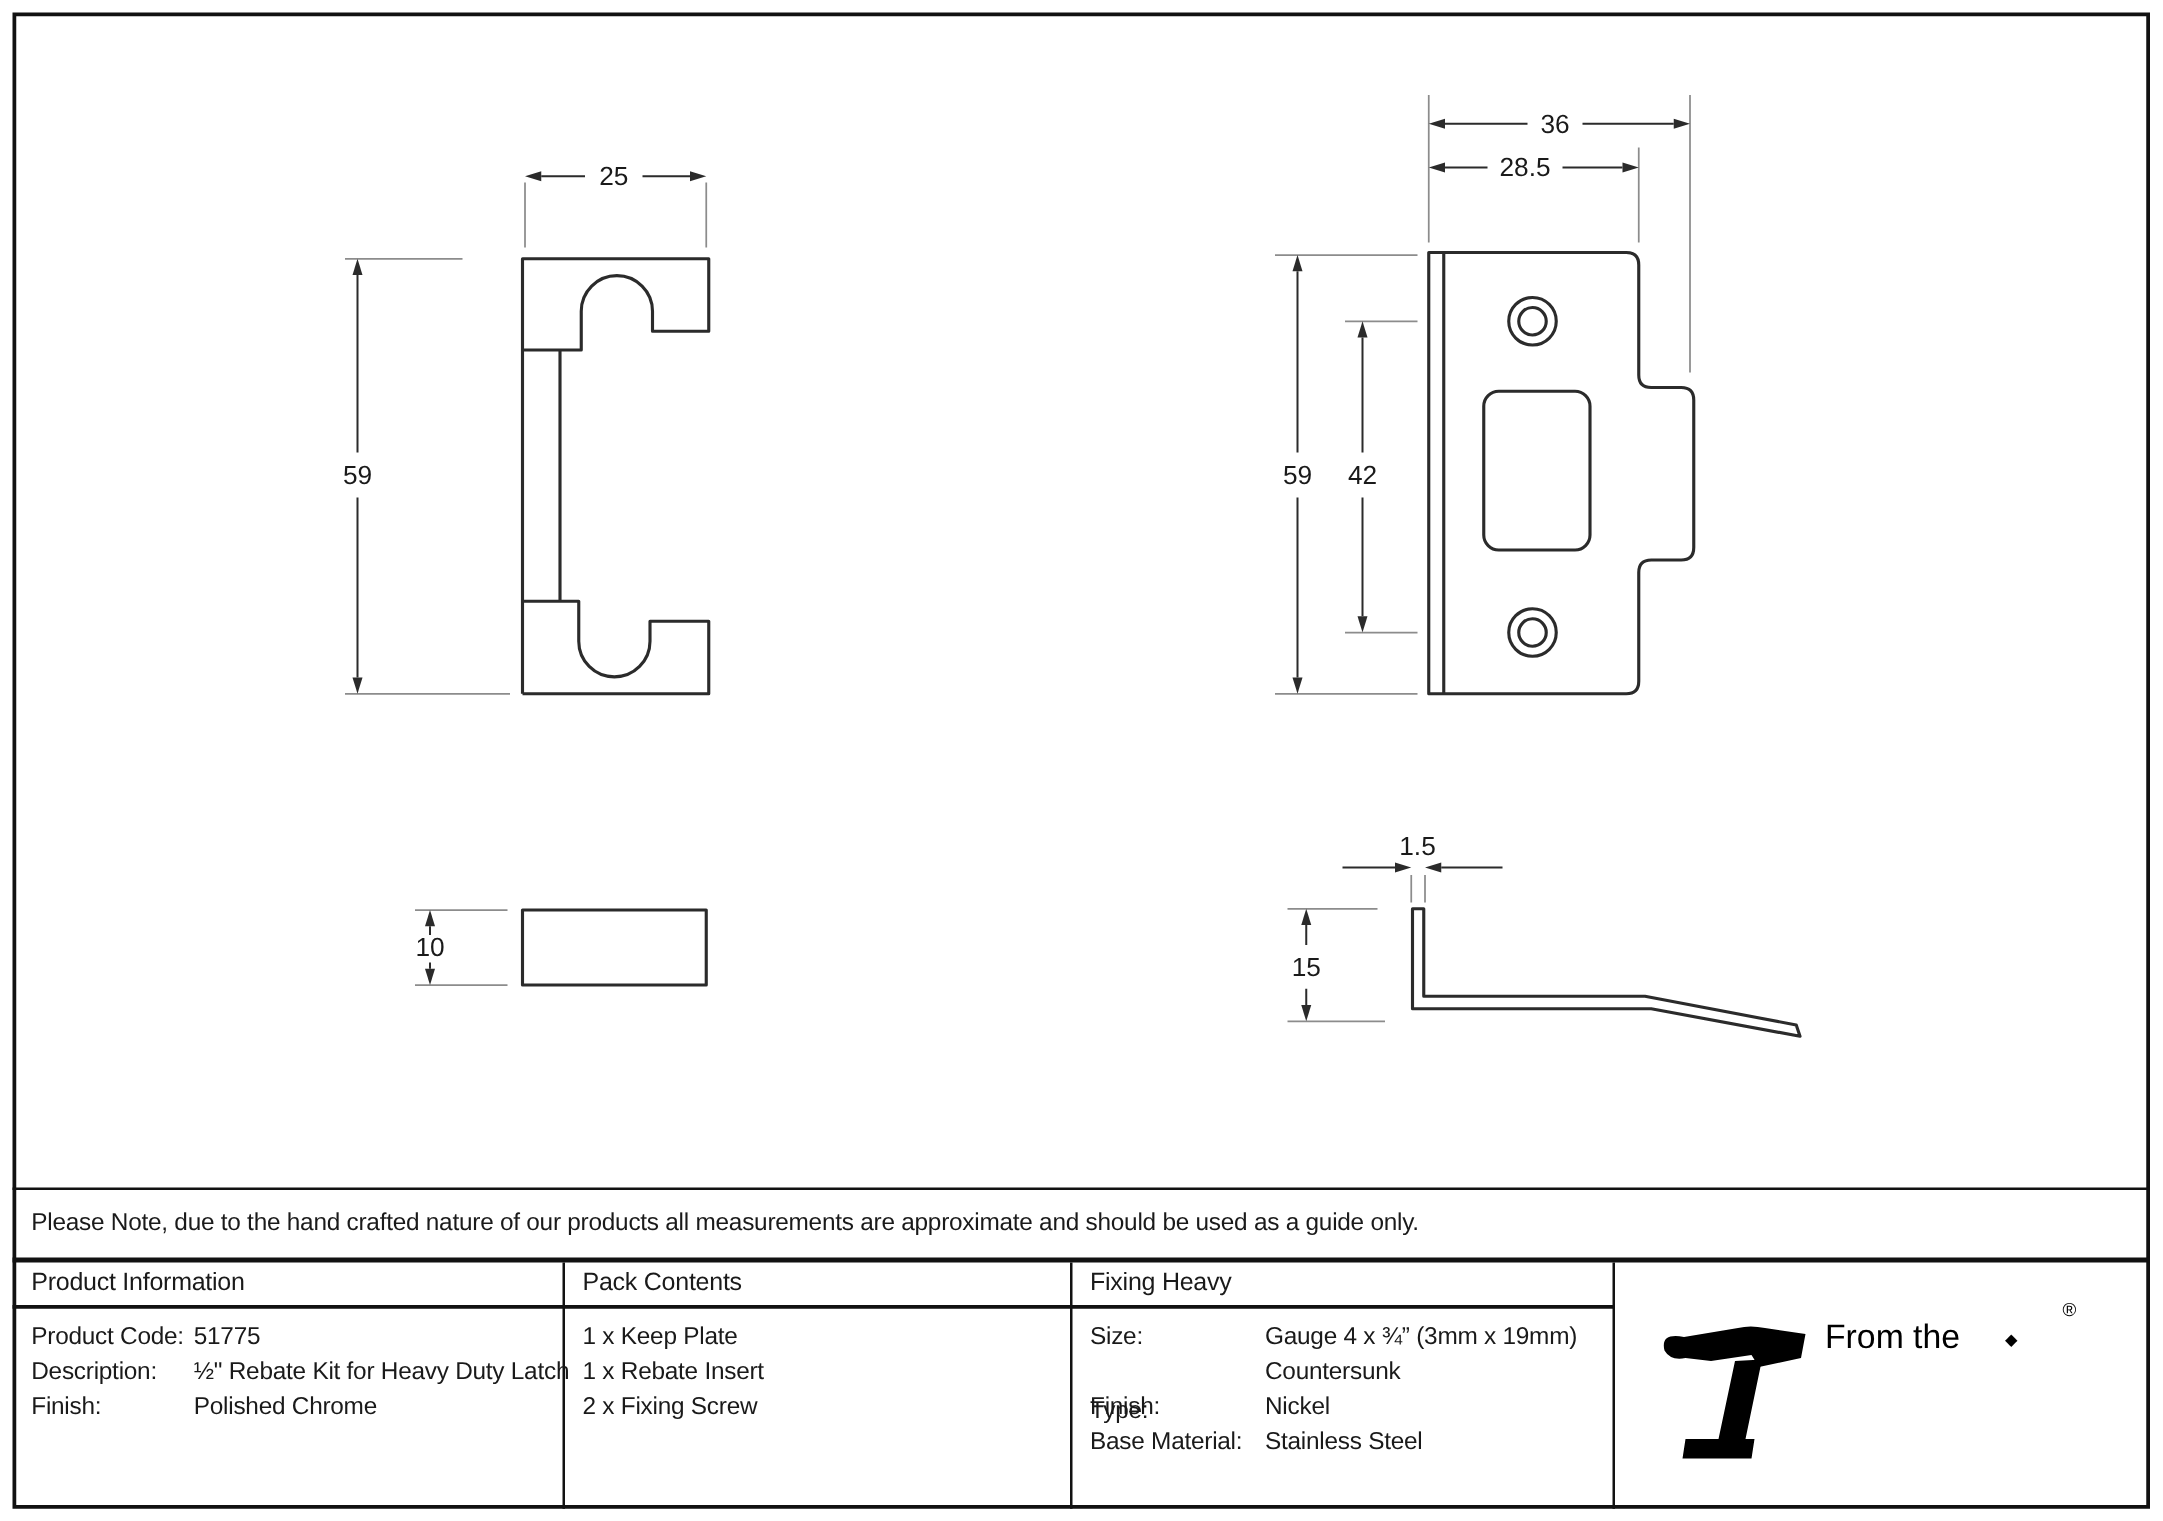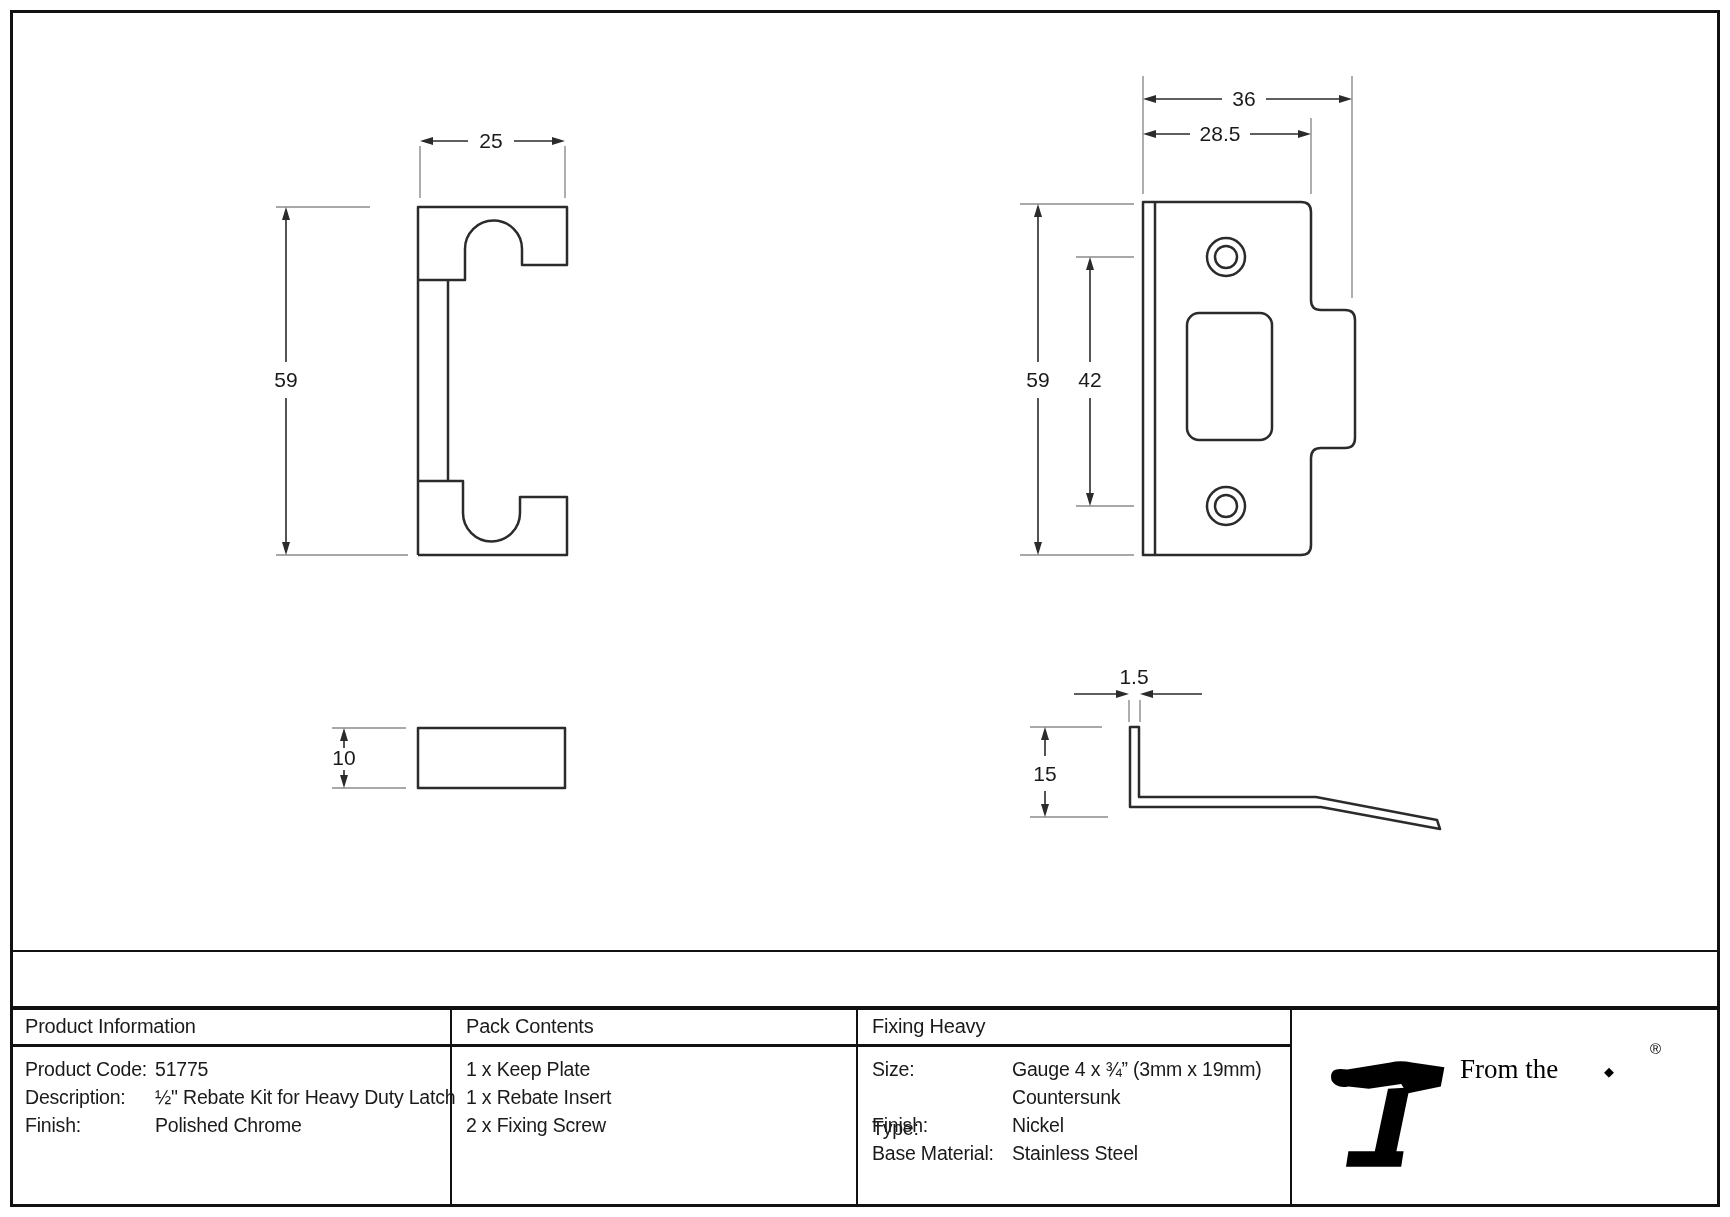--- a/index.html
+++ b/index.html
@@ -17,21 +17,21 @@
   .cell{font-size:19.5px;}
   
   #drawing{position:absolute;left:0;top:0;}
   .outline{fill:none;stroke:#2b2b2b;stroke-width:2.5;stroke-linejoin:round;}
   .dim{fill:none;stroke:#2b2b2b;stroke-width:1.6;}
   .ext{fill:none;stroke:#8c8c8c;stroke-width:1.4;}
   .arr{fill:#2b2b2b;stroke:none;}
   .dimtxt{font-family:"Liberation Sans",sans-serif;font-size:21px;fill:#1a1a1a;}
   
   .logo-wrap{position:absolute;left:1318px;top:1038px;width:392px;height:150px;}
-  .logo-from{position:absolute;left:142px;top:16px;font-family:Liberation Serif, serif;
+  .logo-from{position:absolute;left:142px;top:16px;font-family:Liberation Sans, sans-serif;
              font-size:27px;color:#000;}
   .logo-diamond{position:absolute;left:286px;top:26px;font-size:13px;color:#000;}
   .logo-reg{position:absolute;left:332px;top:2px;font-size:15px;color:#000;}
   .logo-nvil{position:absolute;left:128px;top:20px;font-family:"Liberation Serif",serif;
              font-size:92px;font-weight:bold;letter-spacing:-3px;color:#000;line-height:1;}
   .logo-anvil-svg{position:absolute;left:10px;top:10px;}
 </style>
 </head>
 <body>
 
@@ -137,20 +137,21 @@
   </svg>
 
   <div class="frame"></div>
   <div class="hline" style="left:10px;top:950px;width:1710px;height:2px;"></div>
   <div class="hline" style="left:10px;top:1006px;width:1710px;height:4px;"></div>
   <div class="hline" style="left:10px;top:1044px;width:1282px;height:3px;"></div>
   <div class="vline" style="left:450px;top:1010px;width:2px;height:197px;"></div>
   <div class="vline" style="left:856px;top:1010px;width:2px;height:197px;"></div>
   <div class="vline" style="left:1290px;top:1010px;width:2px;height:197px;"></div>
 
+  <div class="txt note-text" style="left:25px;top:967px;">Please Note, due to the hand crafted nature of our products all measurements are approximate and should be used as a guide only.</div>
 
   <div class="txt hdr" style="left:25px;top:1015px;">Product Information</div>
   <div class="txt hdr" style="left:466px;top:1015px;">Pack Contents</div>
   <div class="txt hdr" style="left:872px;top:1015px;">Fixing Heavy</div>
 
   <div class="txt cell" style="left:25px;top:1058px;">Product Code:</div>
   <div class="txt cell" style="left:155px;top:1058px;">51775</div>
   <div class="txt cell" style="left:25px;top:1086px;">Description:</div>
   <div class="txt cell" style="left:155px;top:1086px;">½" Rebate Kit for Heavy Duty Latch</div>
   <div class="txt cell" style="left:25px;top:1114px;">Finish:</div>

